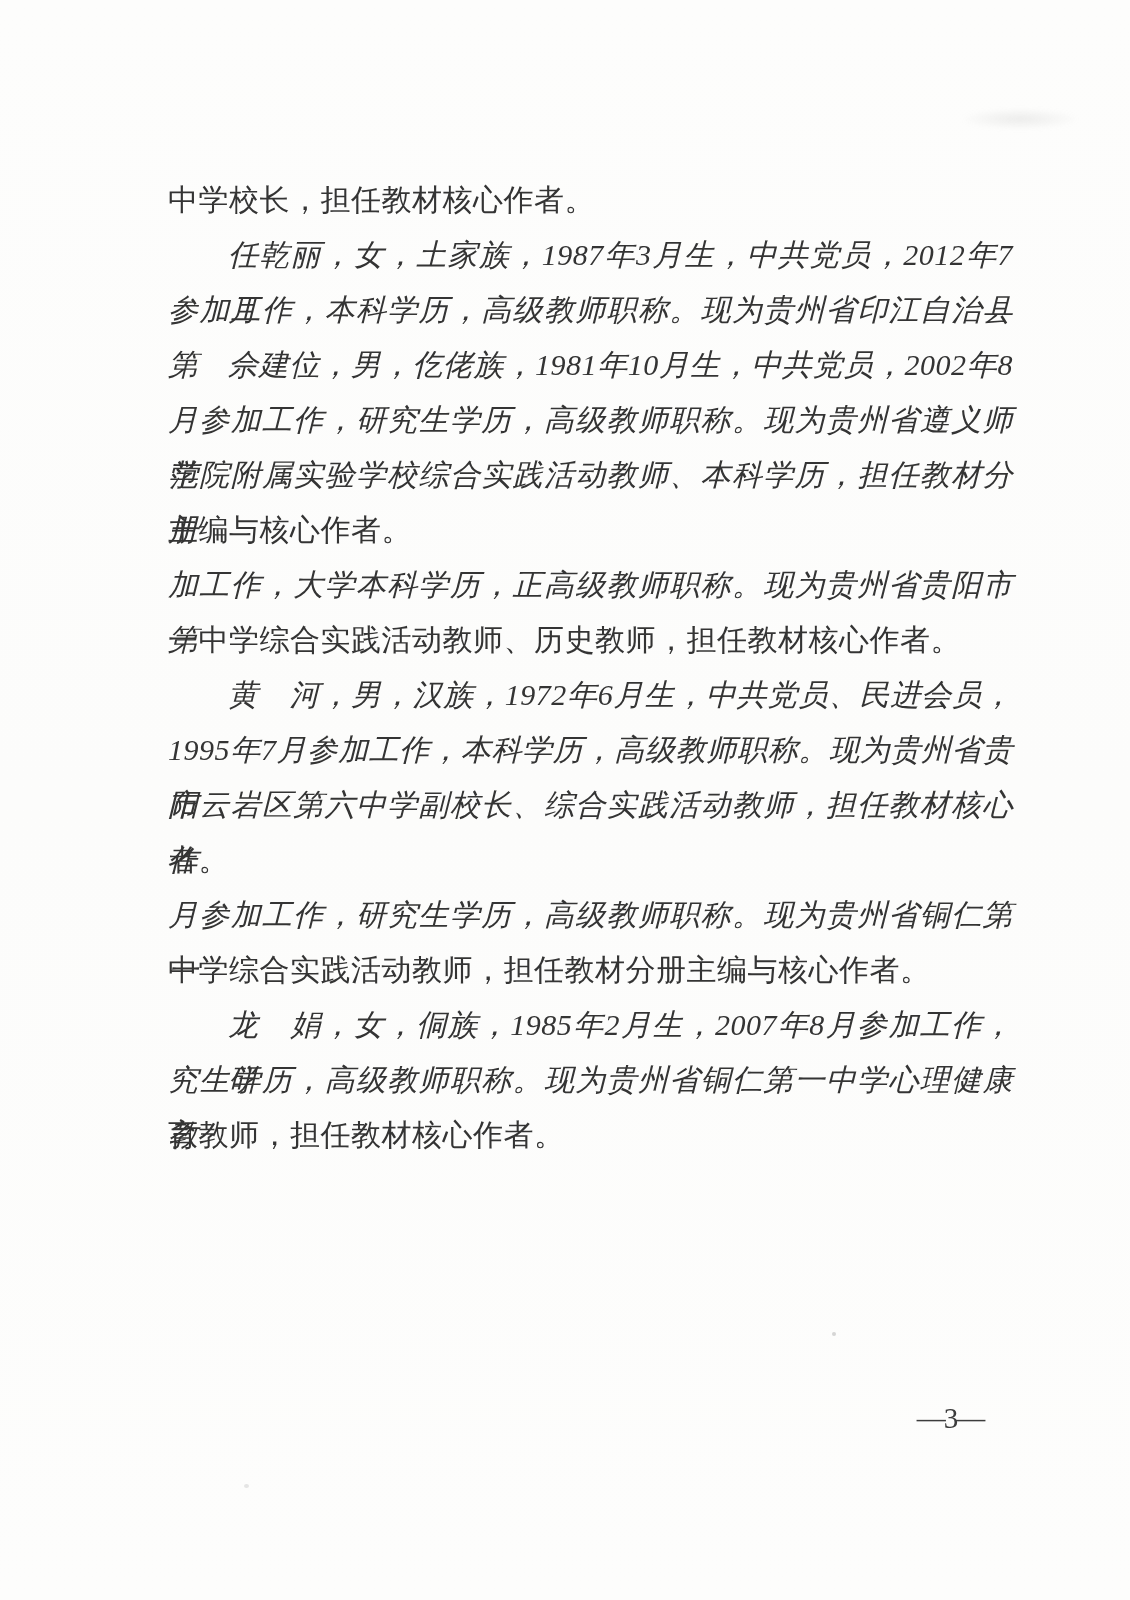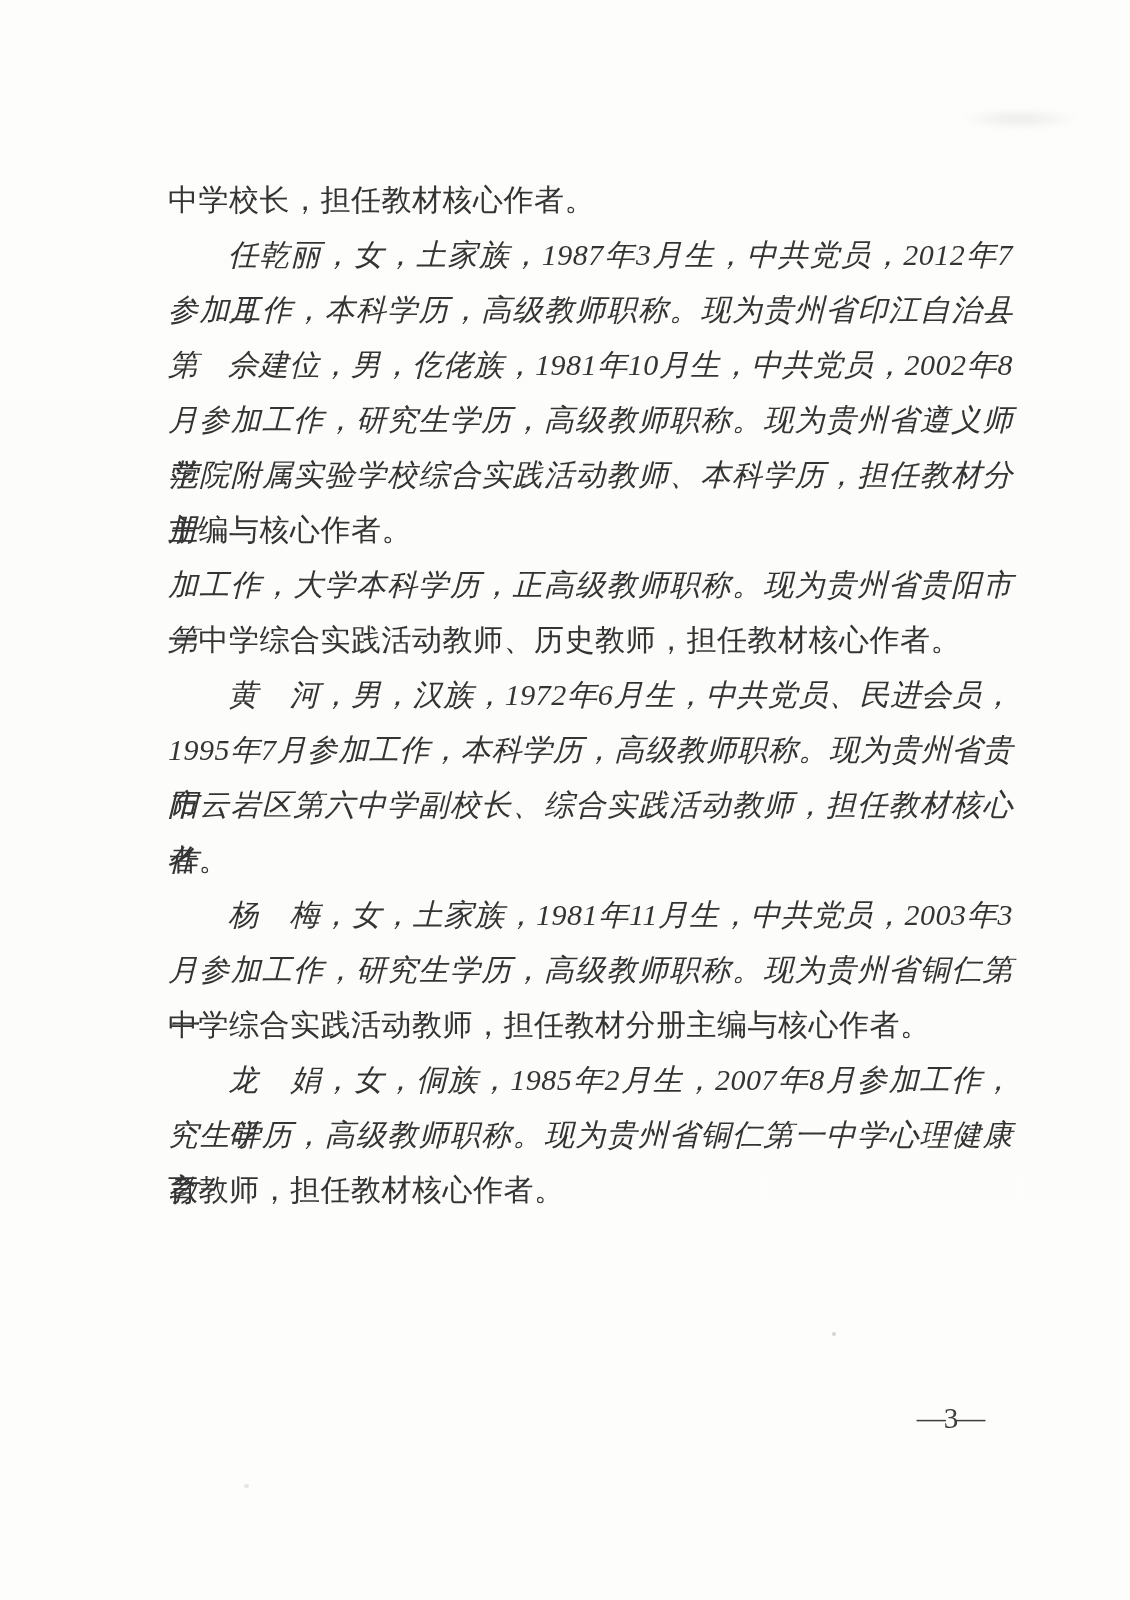--- a/index.html
+++ b/index.html
@@ -96,21 +96,20 @@
       <div class="line full indent">佘建位，男，仡佬族，1981年10月生，中共党员，2002年8</div>
       <div class="line full">月参加工作，研究生学历，高级教师职称。现为贵州省遵义师范</div>
       <div class="line full">学院附属实验学校综合实践活动教师、本科学历，担任教材分册</div>
       <div class="line end">主编与核心作者。</div>
       <div class="line full">加工作，大学本科学历，正高级教师职称。现为贵州省贵阳市第</div>
       <div class="line end">一中学综合实践活动教师、历史教师，担任教材核心作者。</div>
       <div class="line full indent">黄　河，男，汉族，1972年6月生，中共党员、民进会员，</div>
       <div class="line full">1995年7月参加工作，本科学历，高级教师职称。现为贵州省贵阳</div>
       <div class="line full">市云岩区第六中学副校长、综合实践活动教师，担任教材核心作</div>
       <div class="line end">者。</div>
-      <div class="line full indent">杨　梅，女，土家族，1981年11月生，中共党员，2003年3</div>
       <div class="line full">月参加工作，研究生学历，高级教师职称。现为贵州省铜仁第一</div>
       <div class="line end">中学综合实践活动教师，担任教材分册主编与核心作者。</div>
       <div class="line full indent">龙　娟，女，侗族，1985年2月生，2007年8月参加工作，研</div>
       <div class="line full">究生学历，高级教师职称。现为贵州省铜仁第一中学心理健康教</div>
       <div class="line end">育教师，担任教材核心作者。</div>
     </div>
   <div class="page-number">—3—</div>
   <div class="speck-a"></div>
   <div class="speck-b"></div>
 </div>

